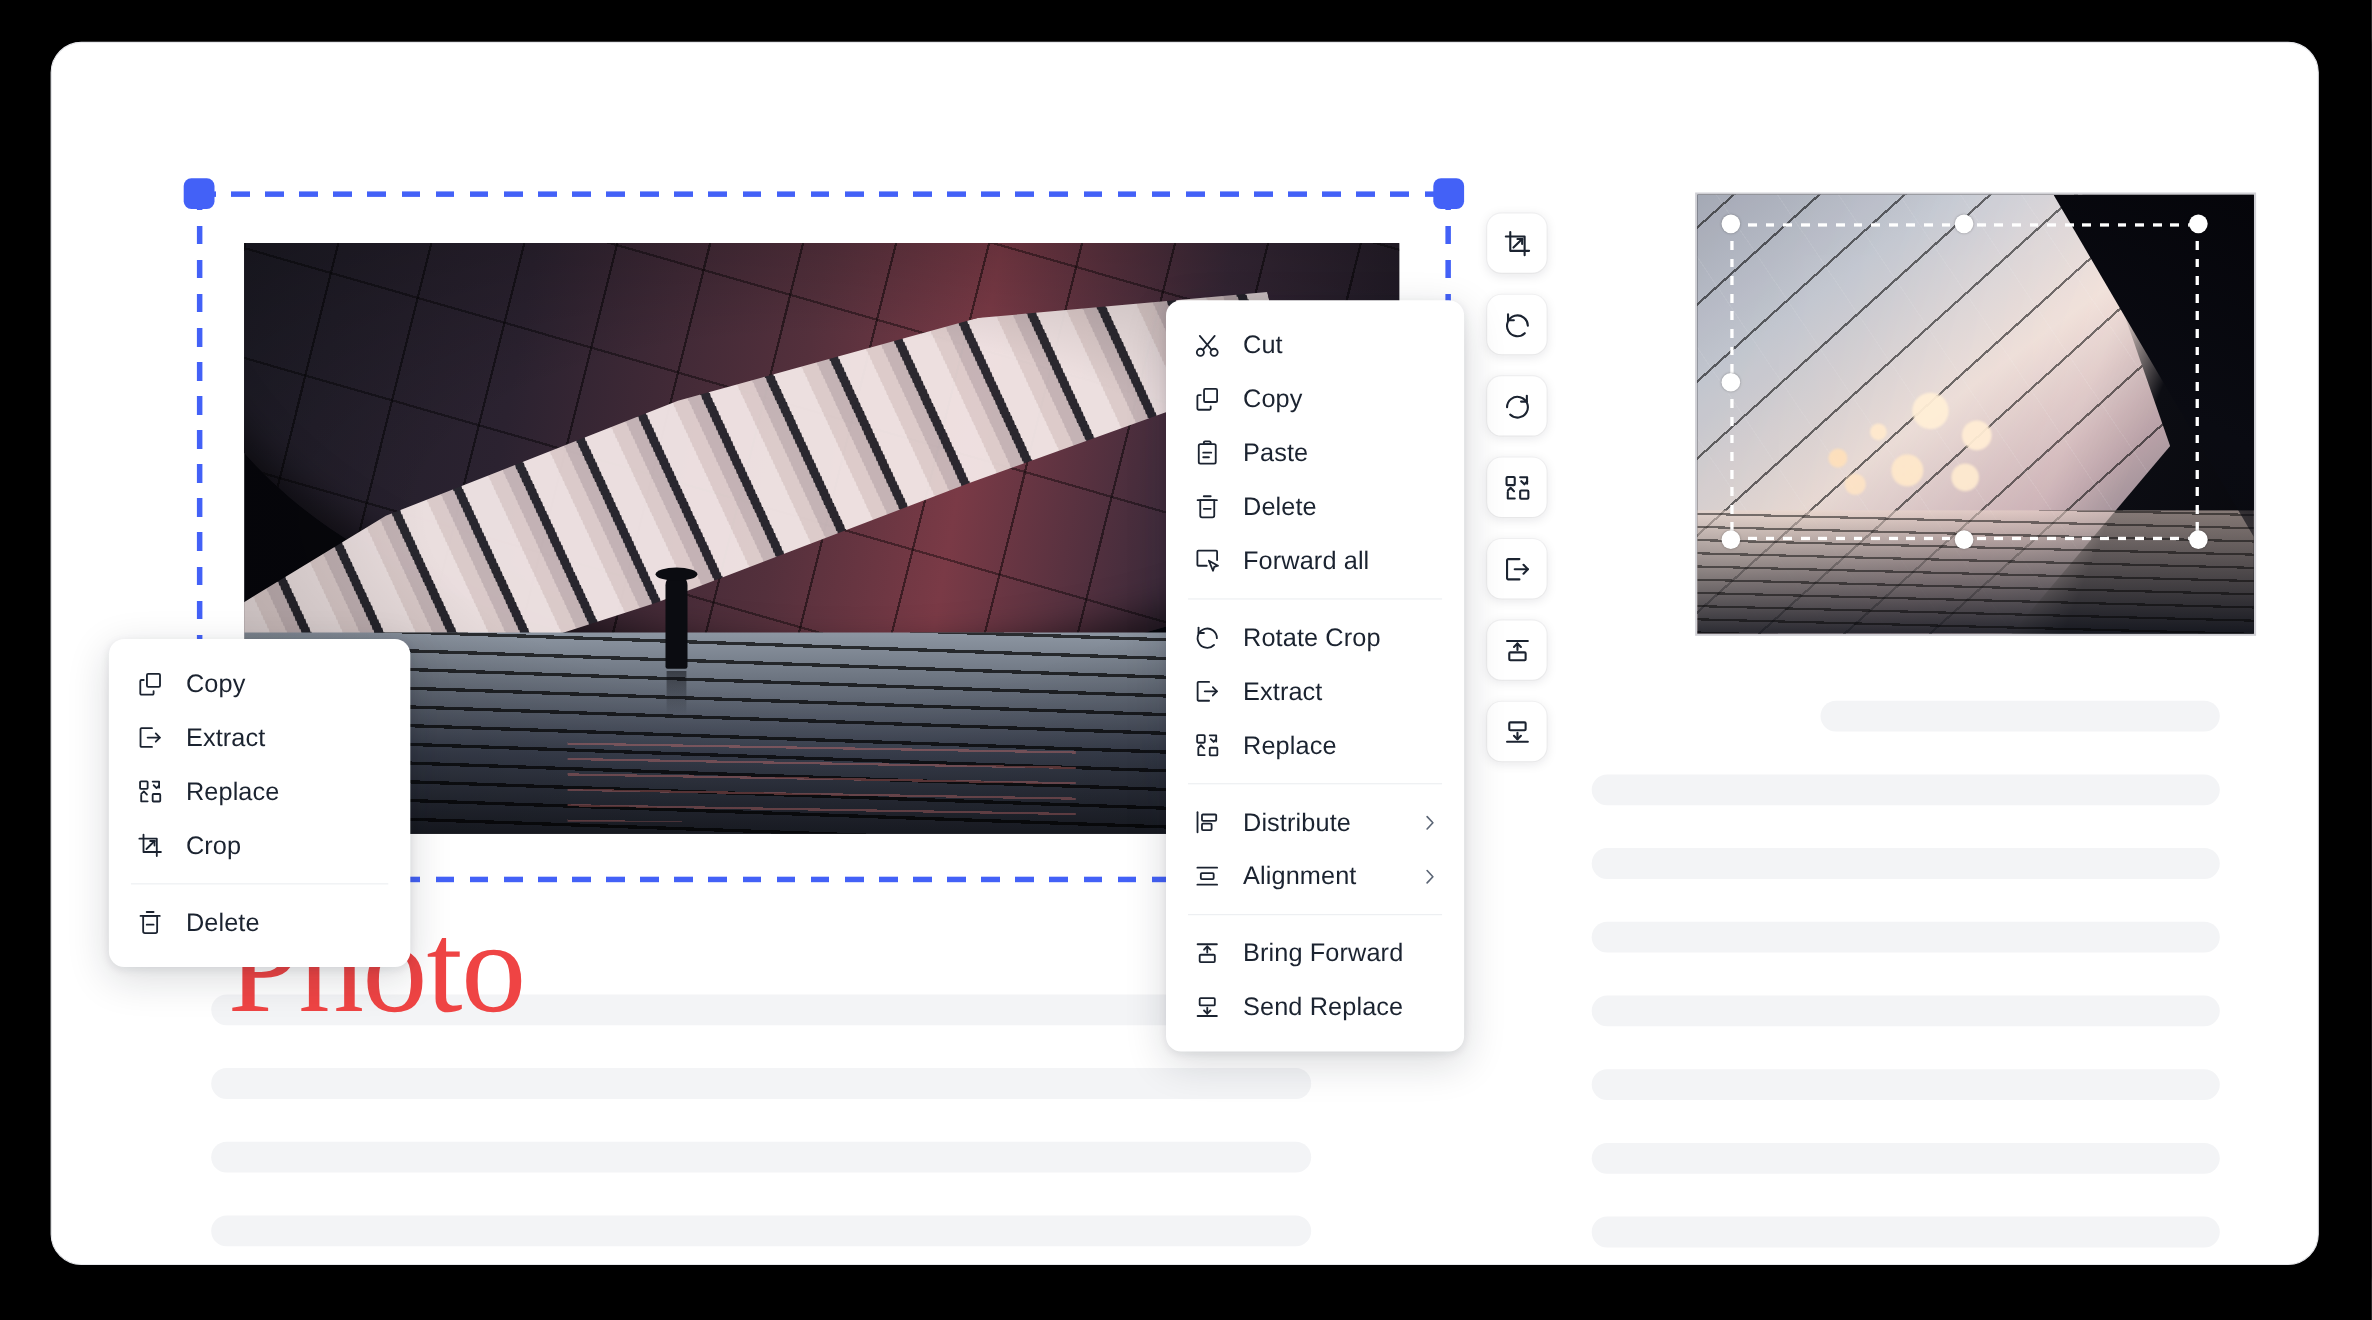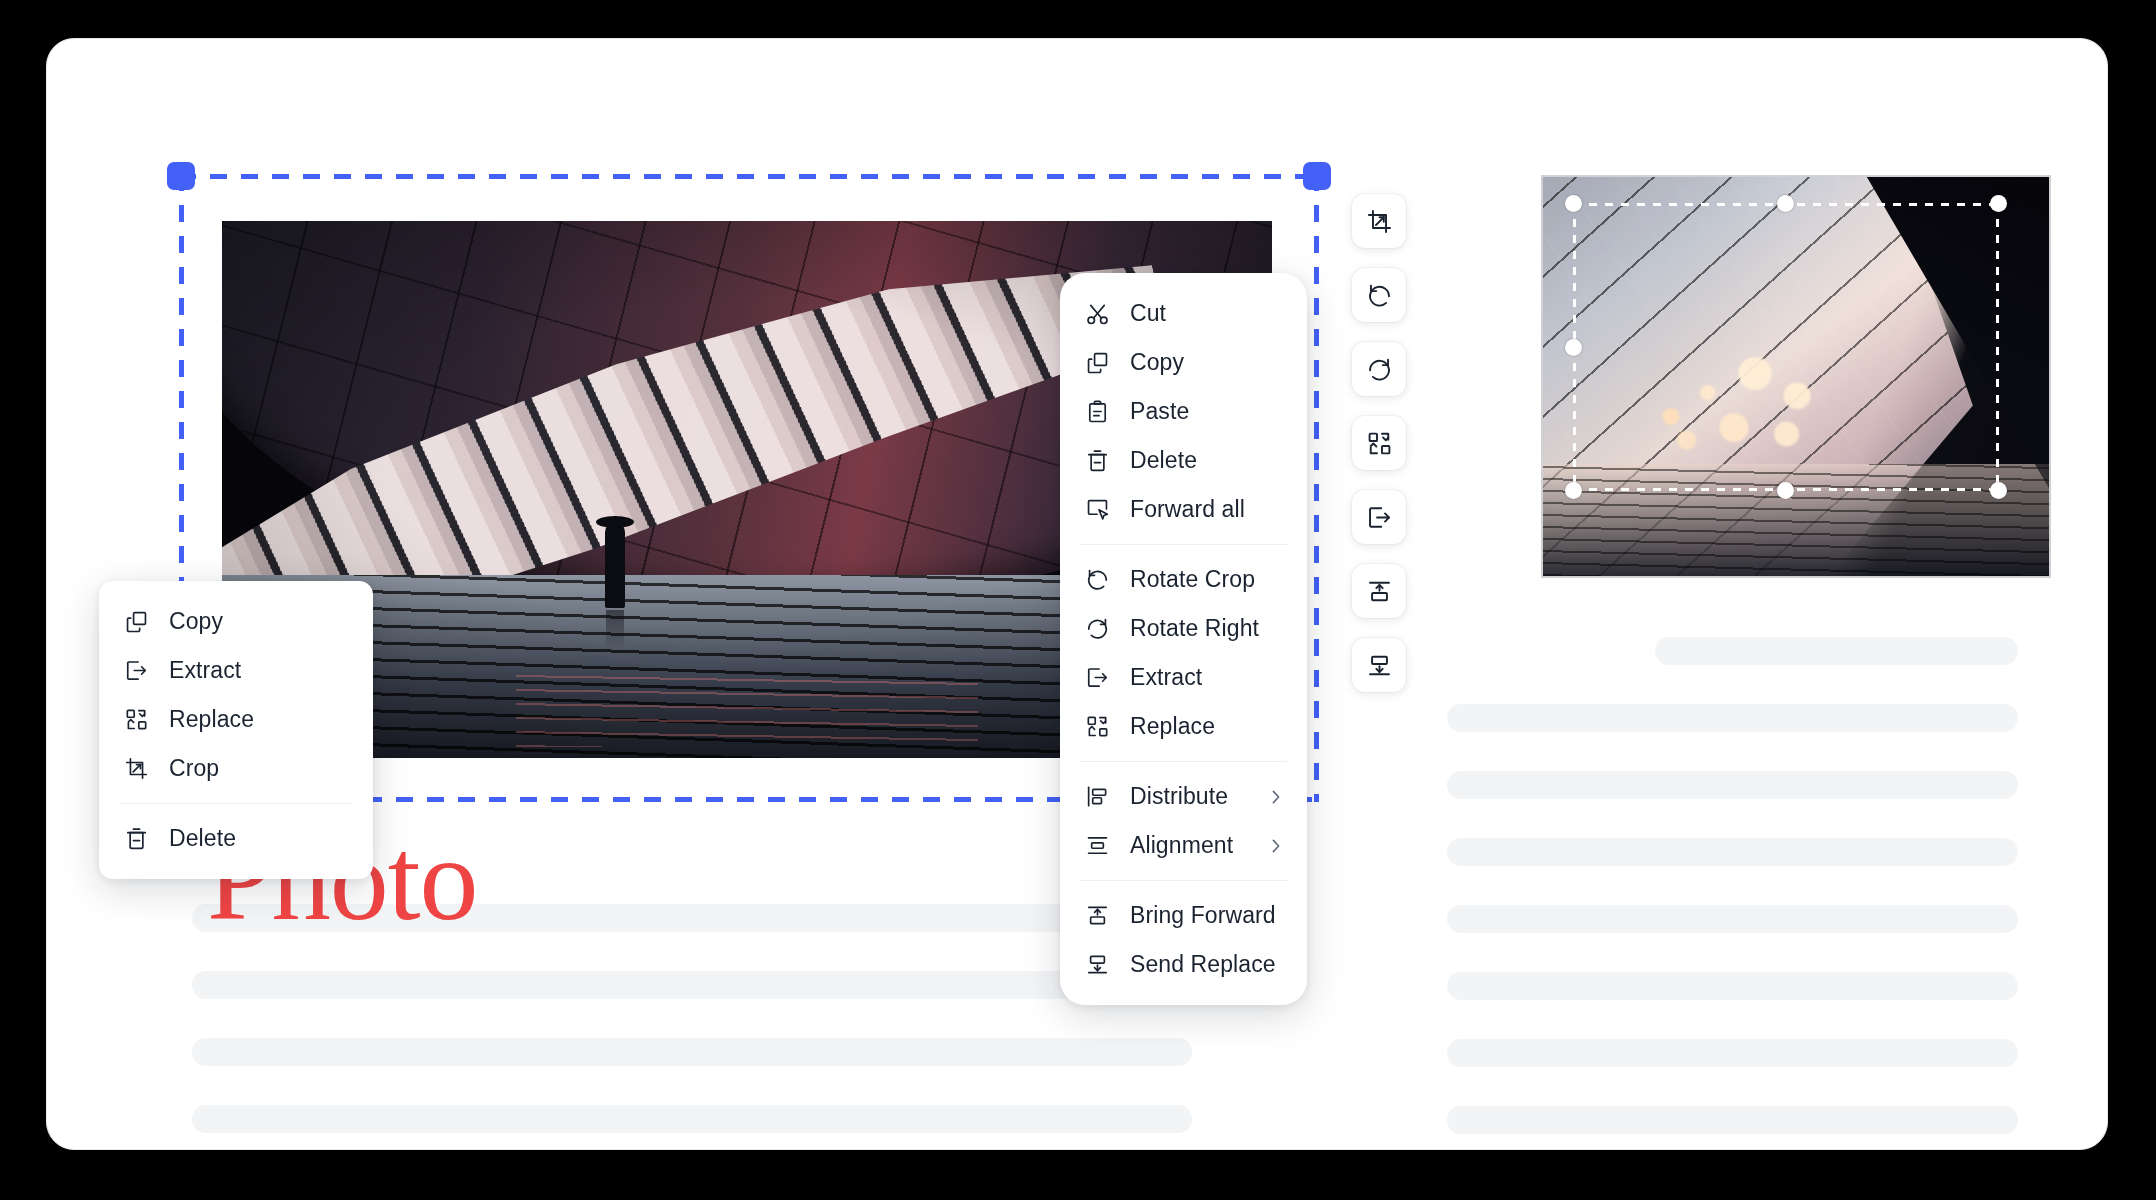--- a/index.html
+++ b/index.html
@@ -219,21 +219,21 @@
   }
 
   
   .menu {
     position: absolute;
     background: #ffffff;
     border-radius: 14px;
     box-shadow: 0 10px 38px rgba(16,24,40,.16), 0 2px 8px rgba(16,24,40,.08);
     padding: 16px 0;
   }
-  .menu.main { left: 1013px; top: 234px; width: 247px; border-radius: 25px; }
+  .menu.main { left: 1013px; top: 234px; width: 271px; }
   .menu.sub  { left: 52px;  top: 542px; width: 274px; }
   .menu-item {
     display: flex; align-items: center;
     height: 49px;
     padding: 0 22px 0 24px;
     cursor: pointer;
     position: relative;
   }
   .menu-item .mi-icon {
     width: 27px; height: 27px;
@@ -440,30 +440,20 @@
               <path d="M4.4 8.1V3.4"></path>
               <path d="M20.4 12.6a8.4 8.4 0 1 0-2.5 6"></path>
               <path d="M4.4 8.1h4.7"></path>
             </svg>
           </span>
           <span class="mi-label">Rotate Crop</span>
         </div>
         <div class="menu-item">
           <span class="mi-icon">
             <svg viewBox="0 0 24 24" fill="none" stroke="#1b2330" stroke-width="1.6" stroke-linecap="round" stroke-linejoin="round">
-              <path d="M19.6 8.1V3.4"></path>
-              <path d="M3.6 12.6a8.4 8.4 0 1 1 2.5 6"></path>
-              <path d="M19.6 8.1h-4.7"></path>
-            </svg>
-          </span>
-          <span class="mi-label">Rotate Right</span>
-        </div>
-        <div class="menu-item">
-          <span class="mi-icon">
-            <svg viewBox="0 0 24 24" fill="none" stroke="#1b2330" stroke-width="1.6" stroke-linecap="round" stroke-linejoin="round">
               <path d="M13.6 3.8H4.5a.9.9 0 0 0-.9.9v14.6a.9.9 0 0 0 .9.9h9.1"></path>
               <path d="M9.8 12h10.6"></path>
               <path d="m16.9 8.4 3.5 3.6-3.5 3.6"></path>
             </svg>
           </span>
           <span class="mi-label">Extract</span>
         </div>
         <div class="menu-item">
           <span class="mi-icon">
             <svg viewBox="0 0 24 24" fill="none" stroke="#1b2330" stroke-width="1.6" stroke-linecap="round" stroke-linejoin="round">

